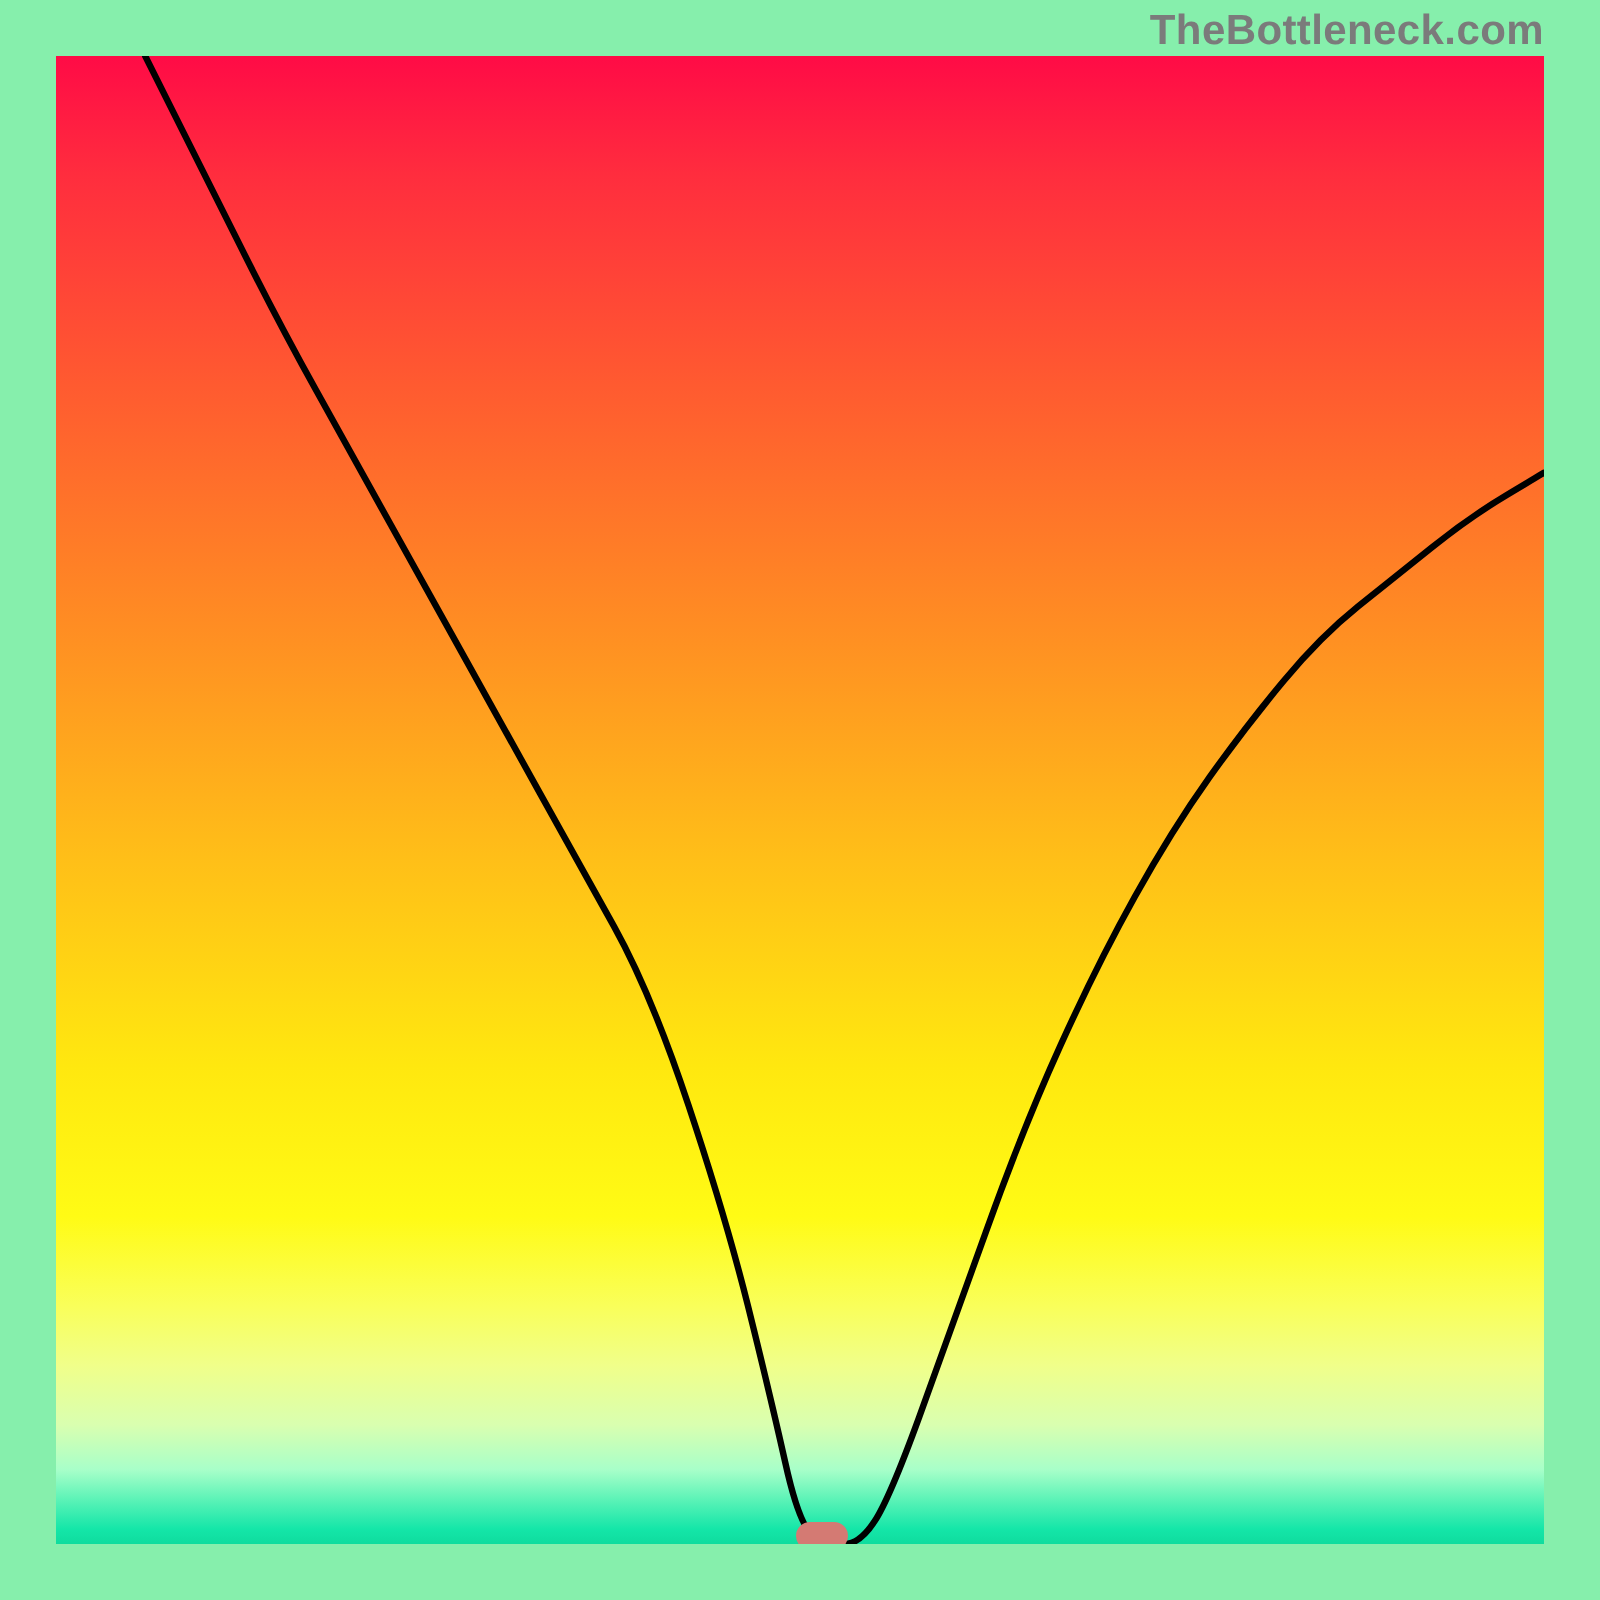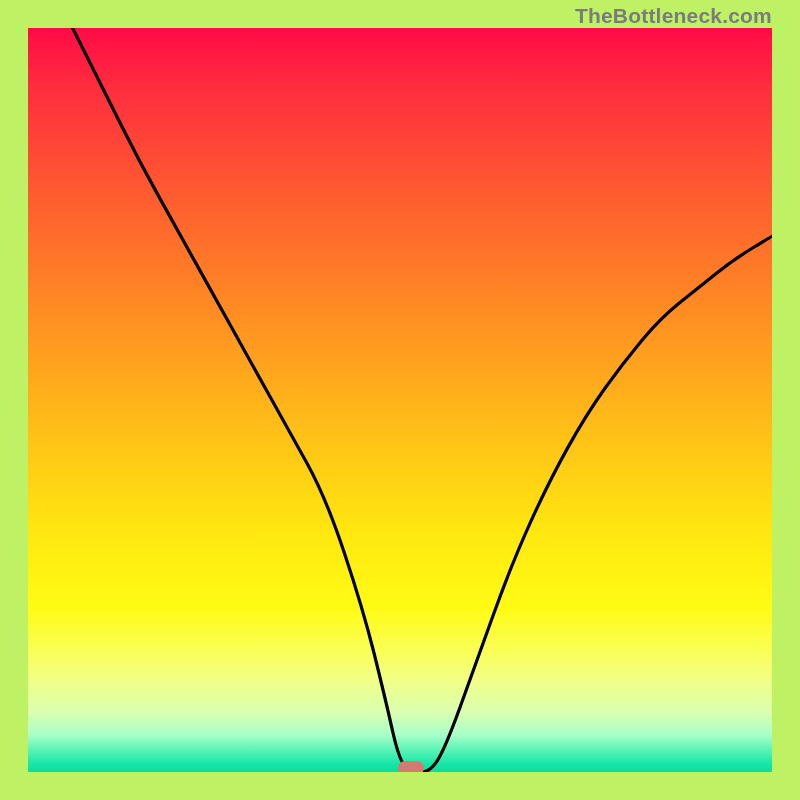--- a/index.html
+++ b/index.html
@@ -7,21 +7,21 @@
     padding: 0;
     width: 800px;
     height: 800px;
     background: #000;
     overflow: hidden;
   }
   .frame {
     position: relative;
     width: 800px;
     height: 800px;
-    background: #bef264;
+    background: #86efac;
   }
   .plot-area {
     position: absolute;
     left: 28px;
     top: 28px;
     width: 744px;
     height: 744px;
     overflow: hidden;
   }
   .gradient-bg {

